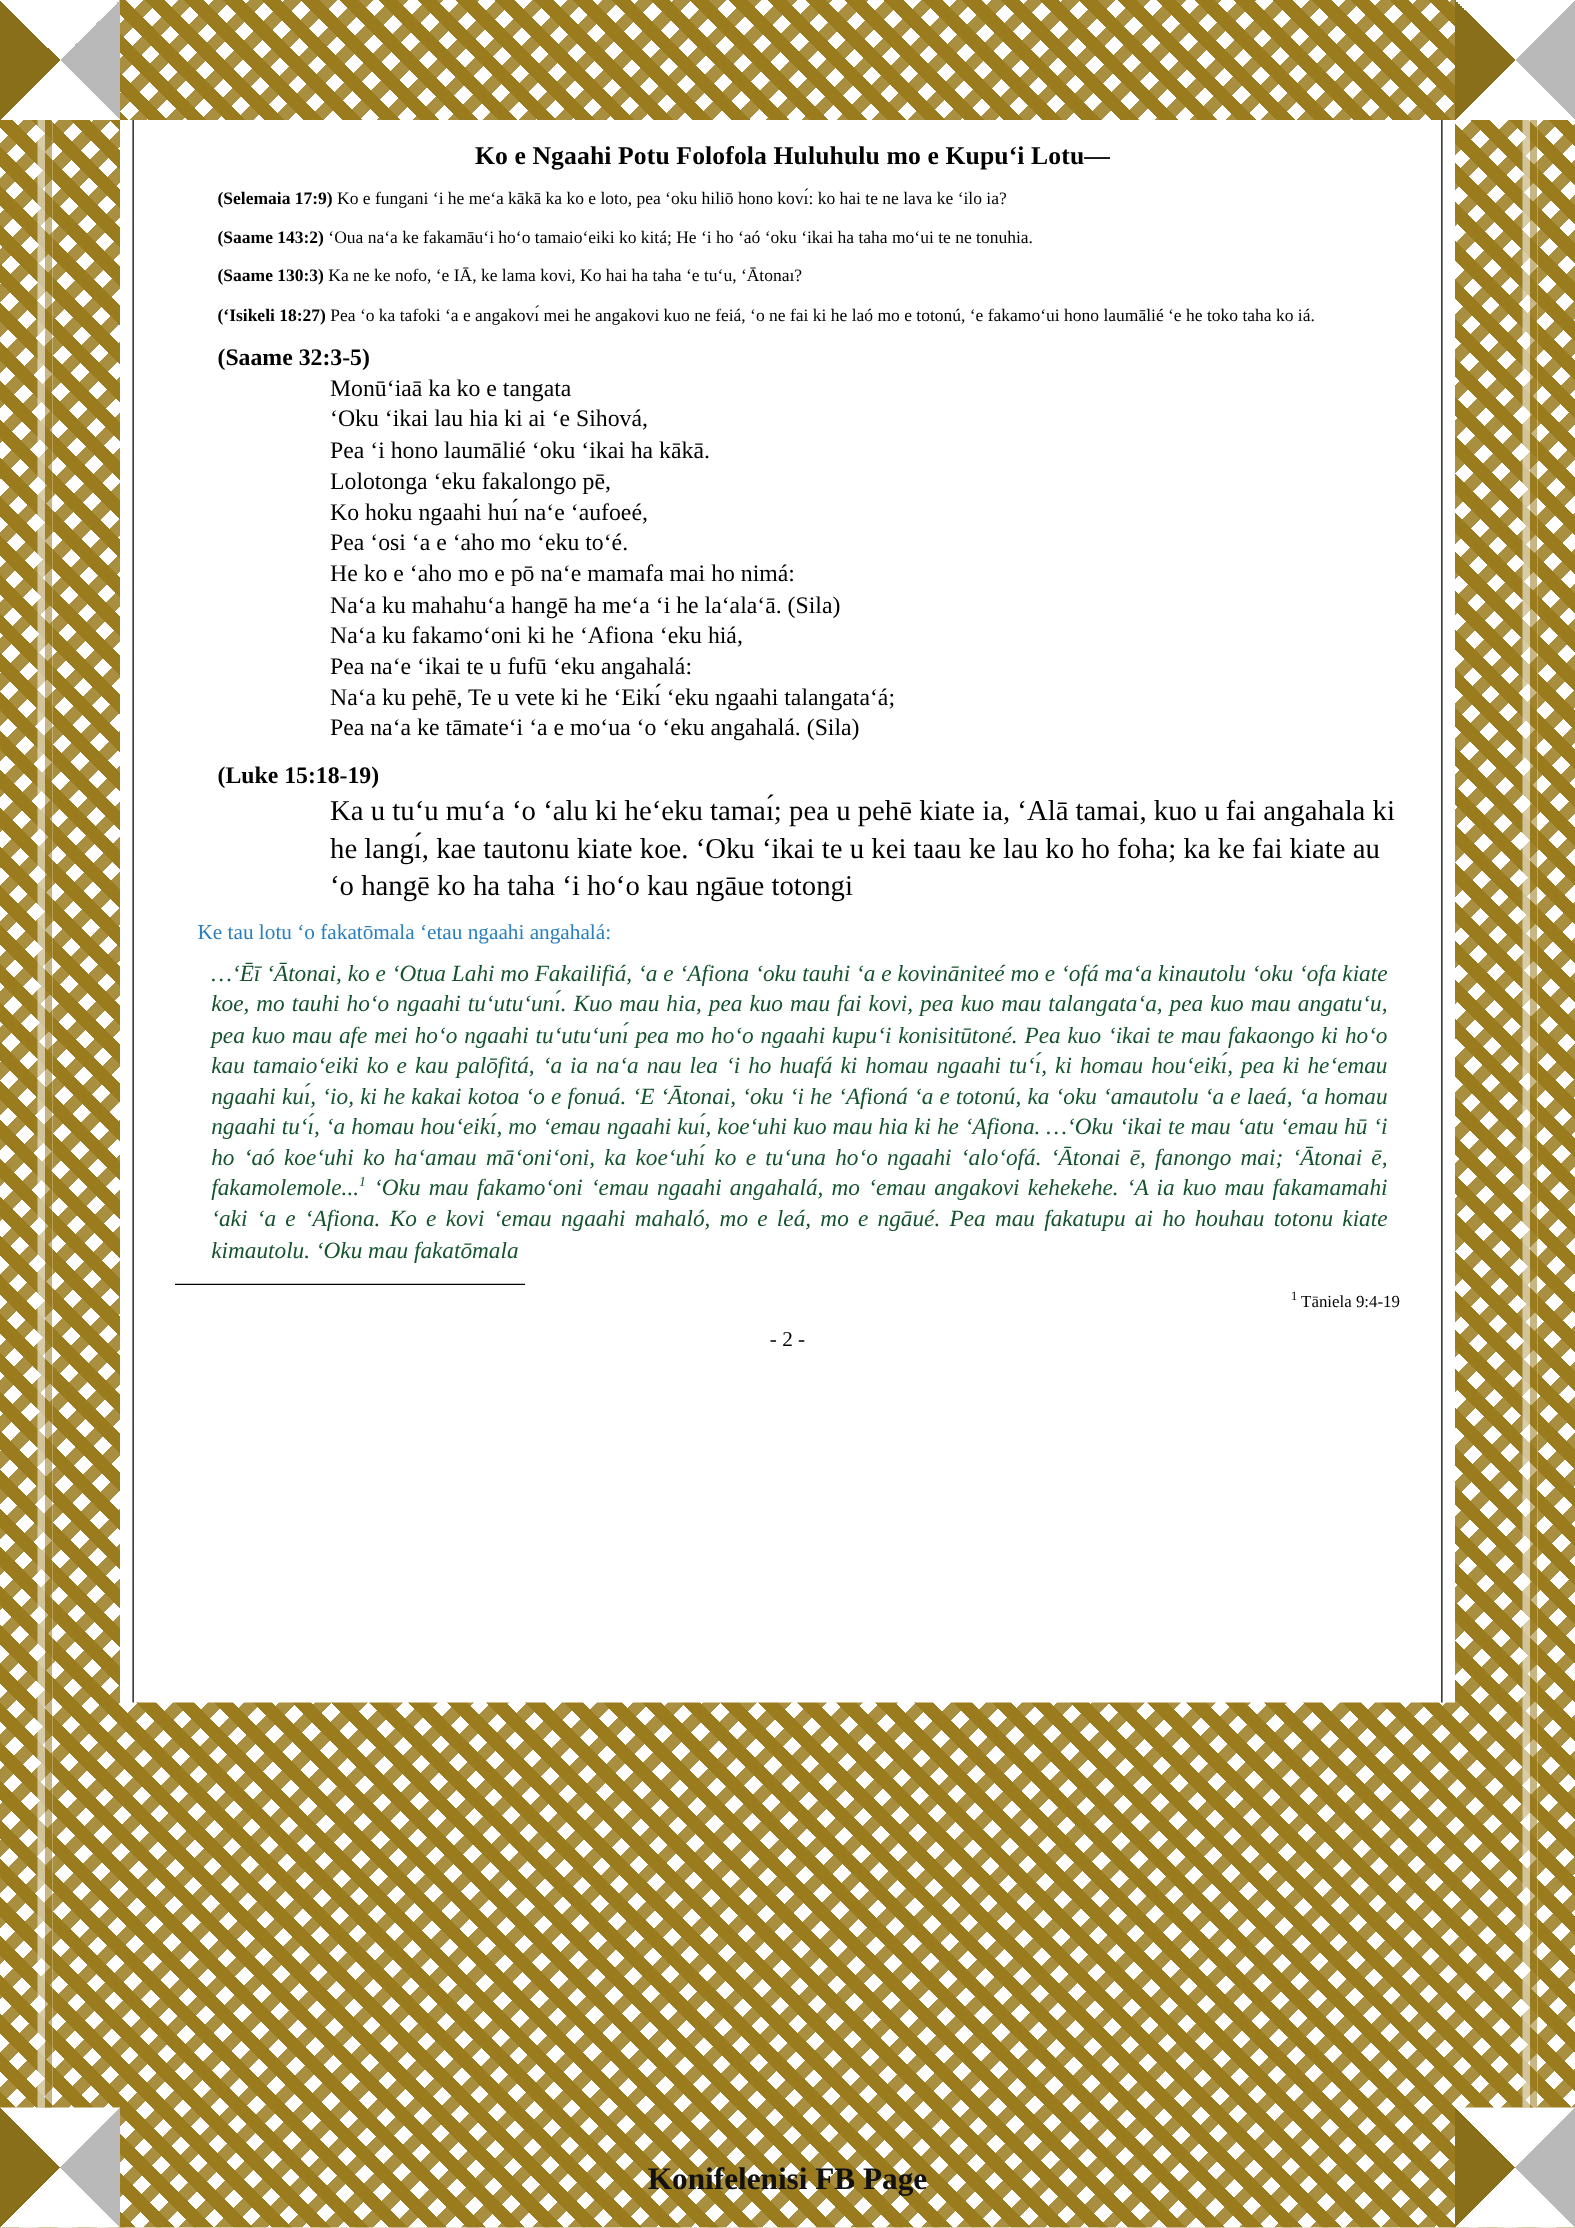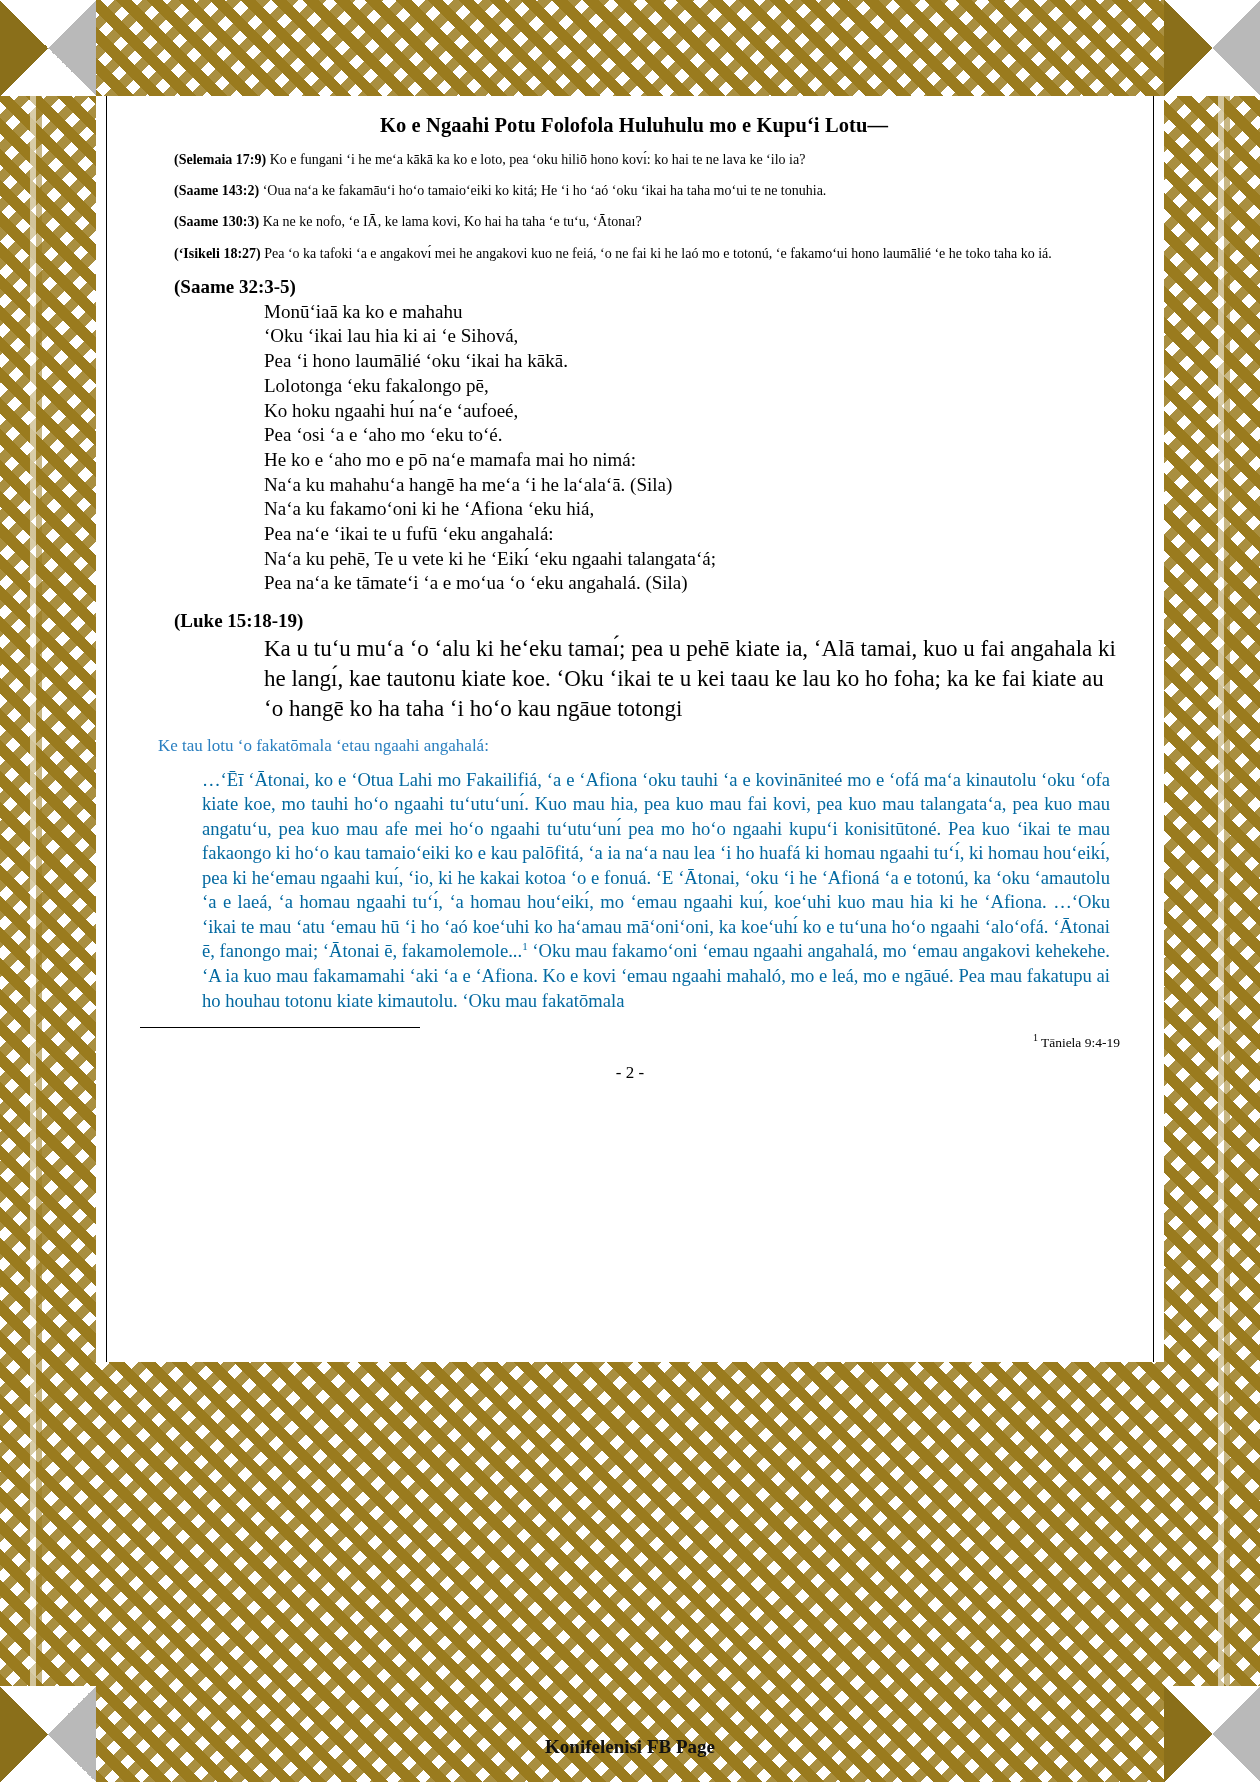--- a/index.html
+++ b/index.html
@@ -139,25 +139,26 @@
     line-height: 1.30;
   }
 
   .blue-line {
     color: #2a7fc0;
     font-size: 17px;
     margin: 10px 0 12px 18px;
   }
 
   .prayer {
-    color: #0369a1;
+    color: #14532d;
     font-size: 18.6px;
     line-height: 1.32;
-    margin: 0 10px 0 62px;
+    margin: 0 10px 0 29px;
     text-align: justify;
+    font-style: italic;
   }
   .prayer sup { font-size: 11px; vertical-align: super; }
 
   .footnote-rule {
     margin: 14px 0 4px 0;
     width: 280px;
     height: 1px;
     background: #000;
   }
   .footnote {
@@ -173,21 +174,21 @@
     margin-top: 12px;
   }
 
   .bottom-caption {
     position: absolute;
     left: 0;
     right: 0;
     bottom: 24px;
     text-align: center;
     font-weight: bold;
-    font-size: 19px;
+    font-size: 25px;
     color: #111;
     z-index: 4;
   }
 </style>
 </head>
 <body>
 
 <div class="page-border"></div>
 <div class="page-border-overlay"></div>
 <div class="corner-motif tl"></div>
@@ -216,21 +217,21 @@
     <span>Ka ne ke nofo, ‘e IĀ, ke lama kovi, Ko hai ha taha ‘e tu‘u, ‘Ātonaı?</span>
   </p>
 
   <p class="verse">
     <span class="ref">(‘Isikeli 18:27)</span>
     <span>Pea ‘o ka tafoki ‘a e angakovı́ mei he angakovi kuo ne feiá, ‘o ne fai ki he laó mo e totonú, ‘e fakamo‘ui hono laumālié ‘e he toko taha ko iá.</span>
   </p>
 
   <div class="block-head">(Saame 32:3-5)</div>
   <div class="poem">
-    <div>Monū‘iaā ka ko e mahahu</div>
+    <div>Monū‘iaā ka ko e tangata</div>
     <div>‘Oku ‘ikai lau hia ki ai ‘e Sihová,</div>
     <div>Pea ‘i hono laumālié ‘oku ‘ikai ha kākā.</div>
     <div>Lolotonga ‘eku fakalongo pē,</div>
     <div>Ko hoku ngaahi huı́ na‘e ‘aufoeé,</div>
     <div>Pea ‘osi ‘a e ‘aho mo ‘eku to‘é.</div>
     <div>He ko e ‘aho mo e pō na‘e mamafa mai ho nimá:</div>
     <div>Na‘a ku mahahu‘a hangē ha me‘a ‘i he la‘ala‘ā. (Sila)</div>
     <div>Na‘a ku fakamo‘oni ki he ‘Afiona ‘eku hiá,</div>
     <div>Pea na‘e ‘ikai te u fufū ‘eku angahalá:</div>
     <div>Na‘a ku pehē, Te u vete ki he ‘Eikı́ ‘eku ngaahi talangata‘á;</div>

